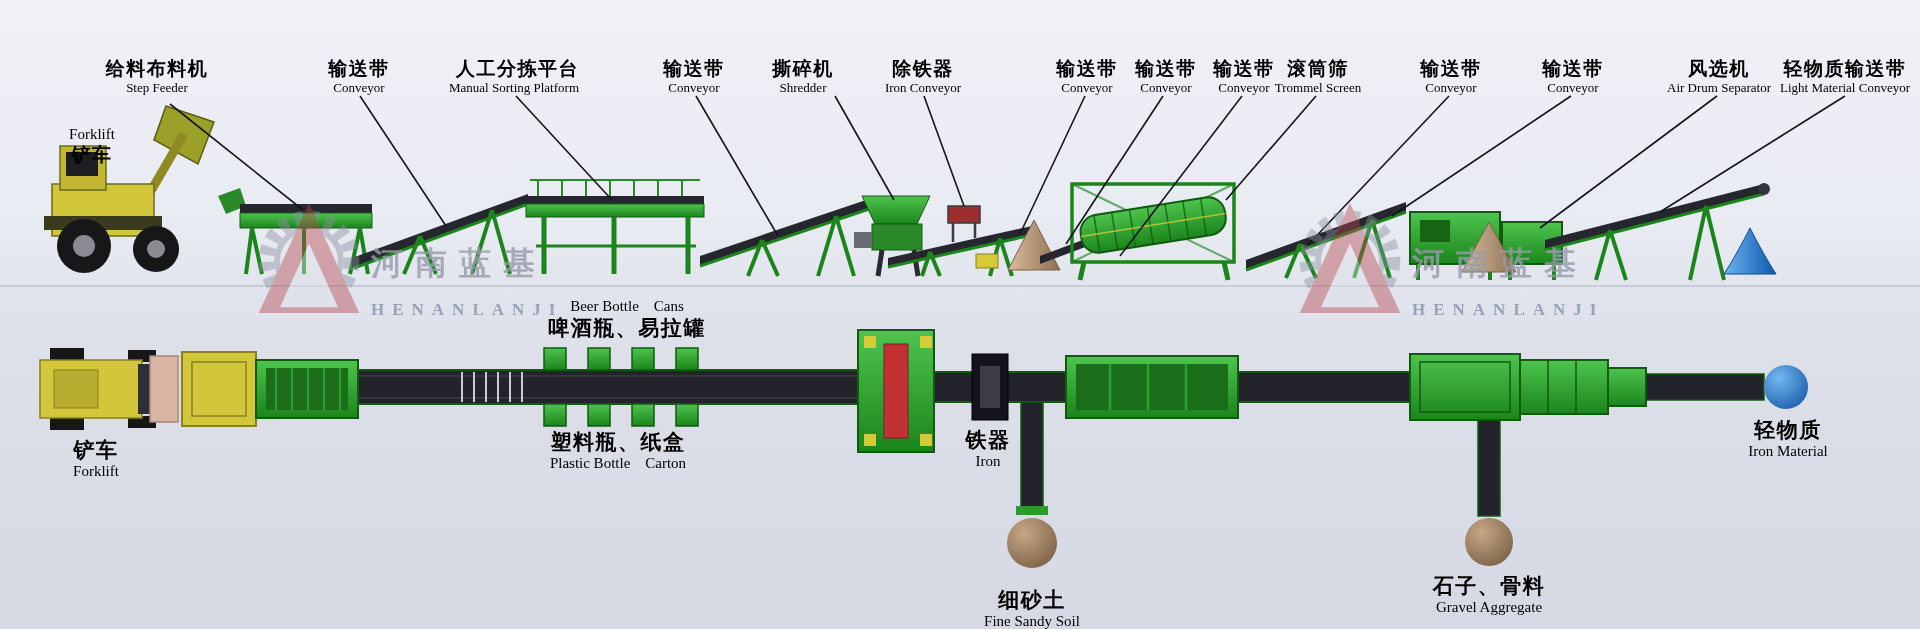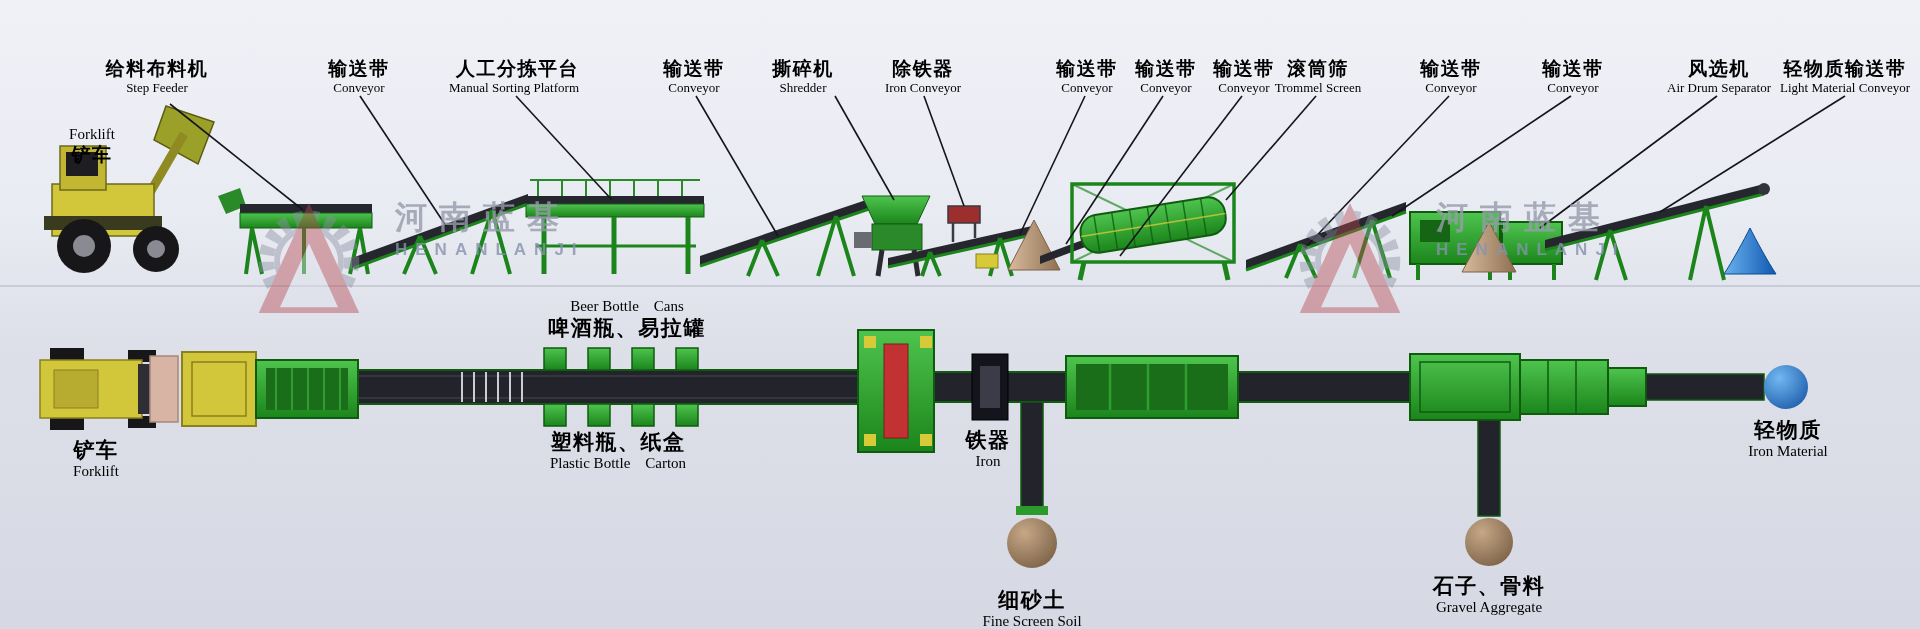--- a/index.html
+++ b/index.html
@@ -11,24 +11,24 @@
   }
   #machines { position:absolute; left:0; top:0; width:1920px; height:629px; }
 
   .lbl { position:absolute; transform:translateX(-50%); text-align:center; color:#000; line-height:1.18; white-space:nowrap; z-index:5; }
   .lbl .cn { display:block; font-size:19px; font-weight:700; letter-spacing:1.5px; }
   .lbl .en { display:block; font-size:13px; font-weight:400; }
   .lbl.lg .cn { font-size:21px; }
   .lbl.lg .en { font-size:15px; }
   .pre { white-space:pre; }
 
-  .watermark { position:absolute; display:flex; align-items:flex-start; gap:28px; z-index:1; opacity:.8; }
+  .watermark { position:absolute; display:flex; align-items:flex-end; gap:4px; z-index:1; opacity:.8; }
   .wm-text { display:flex; flex-direction:column; }
   .wm-cn { font-size:32px; font-weight:700; letter-spacing:12px; color:#979cab; font-family:"Liberation Serif",serif; }
-  .wm-en { margin-top:0; font-size:17px; font-weight:700; letter-spacing:8px; color:#8693ad; font-family:Liberation Sans, sans-serif; }
+  .wm-en { margin-top:14px; font-size:17px; font-weight:700; letter-spacing:8px; color:#8693ad; font-family:Liberation Serif, serif; }
 </style>
 </head>
 <body>
 
 <div id="stage">
 
   <svg id="machines" viewBox="0 0 1920 629">
     <defs>
       <linearGradient id="grn" x1="0" y1="0" x2="0" y2="1">
         <stop offset="0" stop-color="#4ec44e"></stop>
@@ -373,21 +373,21 @@
     <span class="cn">啤酒瓶、易拉罐</span>
   </div>
 
   <div class="lbl lg" style="left:988px; top:428px;font-family:Liberation Serif, serif;">
     <span class="cn">铁器</span>
     <span class="en">Iron</span>
   </div>
 
   <div class="lbl lg" style="left:1032px; top:588px;">
     <span class="cn">细砂土</span>
-    <span class="en">Fine Screen Soil</span>
+    <span class="en">Fine Sandy Soil</span>
   </div>
 
   <div class="lbl lg" style="left:1489px; top:574px;text-align:center;">
     <span class="cn">石子、骨料</span>
     <span class="en">Gravel Aggregate</span>
   </div>
 
   <div class="lbl lg" style="left:1788px; top:418px;">
     <span class="cn">轻物质</span>
     <span class="en">Iron Material</span>

